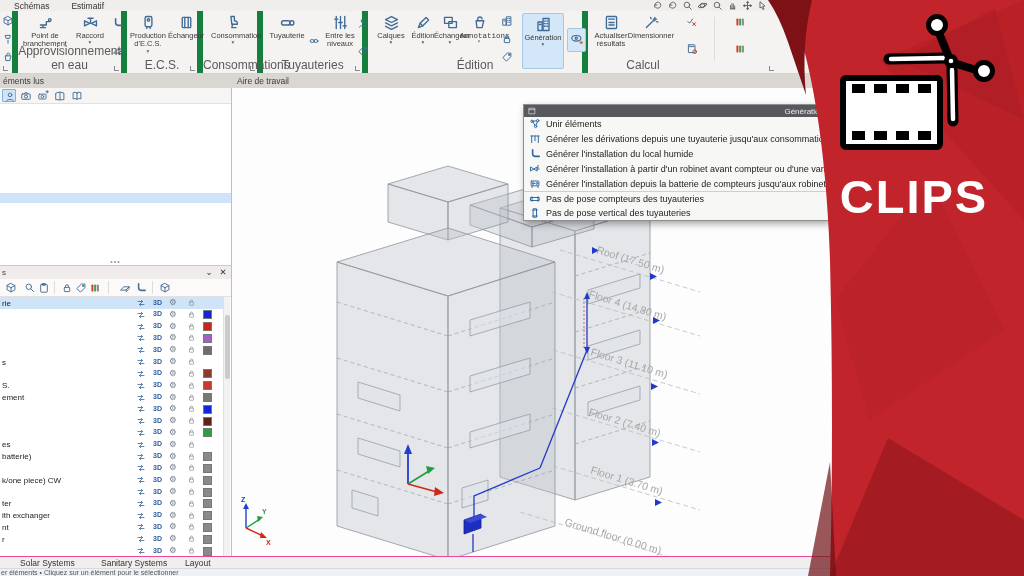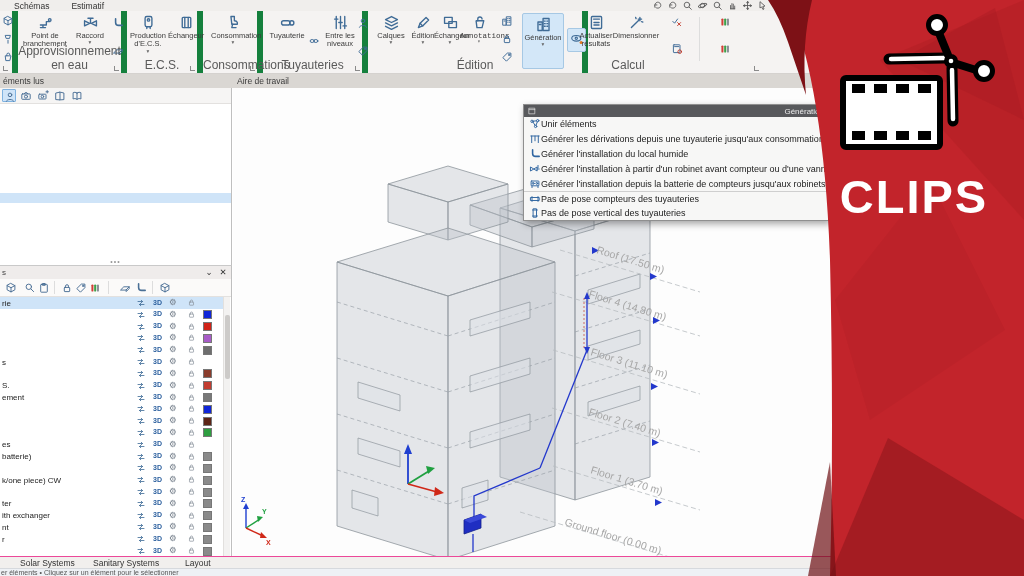--- a/index.html
+++ b/index.html
@@ -85,21 +85,21 @@
   .statusbar{position:absolute;left:0;top:568px;width:840px;height:8px;background:#eef1f5;border-top:1px solid #d6d9dd;
              font-size:7px;color:#555;padding-left:1px;white-space:nowrap;overflow:hidden;}
 
   
   .popup{position:absolute;left:523px;top:104px;width:306px;height:117px;background:#f7f7f6;
          border:1px solid #8f8f8f;box-shadow:2px 3px 7px rgba(0,0,0,0.35);z-index:40;overflow:hidden;}
   .pop-title{height:12px;background:#58595c;color:#ececec;font-size:8px;display:flex;align-items:center;padding:0 4px;}
   .pop-title .wic{width:8px;height:8px;color:#e8e8e8;}
   .pop-title .wic svg{width:8px;height:8px;display:block;}
   .pop-title .pt{margin-left:auto;}
-  .pop-item{height:14.85px;display:flex;align-items:center;padding-left:5px;font-size:9px;color:#1c1c1c;white-space:nowrap;cursor:default;}
+  .pop-item{height:14.85px;display:flex;align-items:center;gap:5px;padding-left:5px;font-size:9px;color:#1c1c1c;white-space:nowrap;cursor:default;}
   .pop-item.sep{border-top:1px solid #cfcfcf;}
   .pop-item .pic{width:12px;height:12px;flex:0 0 12px;color:#2e64a0;}
   .pop-item .pic svg{width:12px;height:12px;display:block;}
 
   
   .brand{position:absolute;left:740px;top:0;width:284px;height:576px;z-index:50;pointer-events:none;}
 </style>
 </head>
 <body>
 
@@ -369,21 +369,21 @@
       <div class="eyebtn">
         <span><svg viewBox="0 0 20 20" fill="none" stroke="currentColor" stroke-width="1.6" stroke-linecap="round" stroke-linejoin="round">
               <ellipse cx="9" cy="9" rx="6.5" ry="4"></ellipse>
               <circle cx="9" cy="9" r="1.6"></circle>
               <circle cx="16" cy="15" r="2.3" fill="#e07820" stroke="none"></circle>
             </svg></span>
       </div>
       <div class="grp-label">Édition</div>
     </div>
 
-    <div class="grp" style="left:573px;width:187px;border-right:none;">
+    <div class="grp" style="left:588px;width:187px;border-right:none;">
       <div class="rbtn" style="left:2px;width:42px;">
         <span class="ric">
             <svg viewBox="0 0 20 20" fill="none" stroke="currentColor" stroke-width="1.6" stroke-linecap="round" stroke-linejoin="round">
               <rect x="4" y="3" width="12" height="14" rx="1"></rect>
               <path d="M6.5 6h7M7 10h6M7 13h6"></path>
             </svg>
           </span>
         <span>Actualiser résultats</span>
       </div>
       <div class="rbtn" style="left:38px;width:50px;">
@@ -1032,21 +1032,21 @@
           <text x="590" y="355" class="flr" transform="rotate(17 590 355)">Floor 3 (11.10 m)</text>
           <text x="588" y="415" class="flr" transform="rotate(17 588 415)">Floor 2 (7.40 m)</text>
           <text x="590" y="473" class="flr" transform="rotate(17 590 473)">Floor 1 (3.70 m)</text>
           <text x="564" y="525" class="flr" transform="rotate(17 564 525)">Ground floor (0.00 m)</text>
         </g>
     </svg>
   </div>
 
   <div class="tabsrow">
     <span style="left:20px;">Solar Systems</span>
-    <span style="left:93px;">Sanitary Systems</span>
+    <span style="left:101px;">Sanitary Systems</span>
     <span style="left:185px;">Layout</span>
   </div>
   <div class="statusbar">
     <span>er éléments  •  Cliquez sur un élément pour le sélectionner</span>
   </div>
 
   <div class="popup">
     <div class="pop-title">
       <span class="wic">
           <svg viewBox="0 0 20 20" fill="none" stroke="currentColor" stroke-width="1.6" stroke-linecap="round" stroke-linejoin="round">

